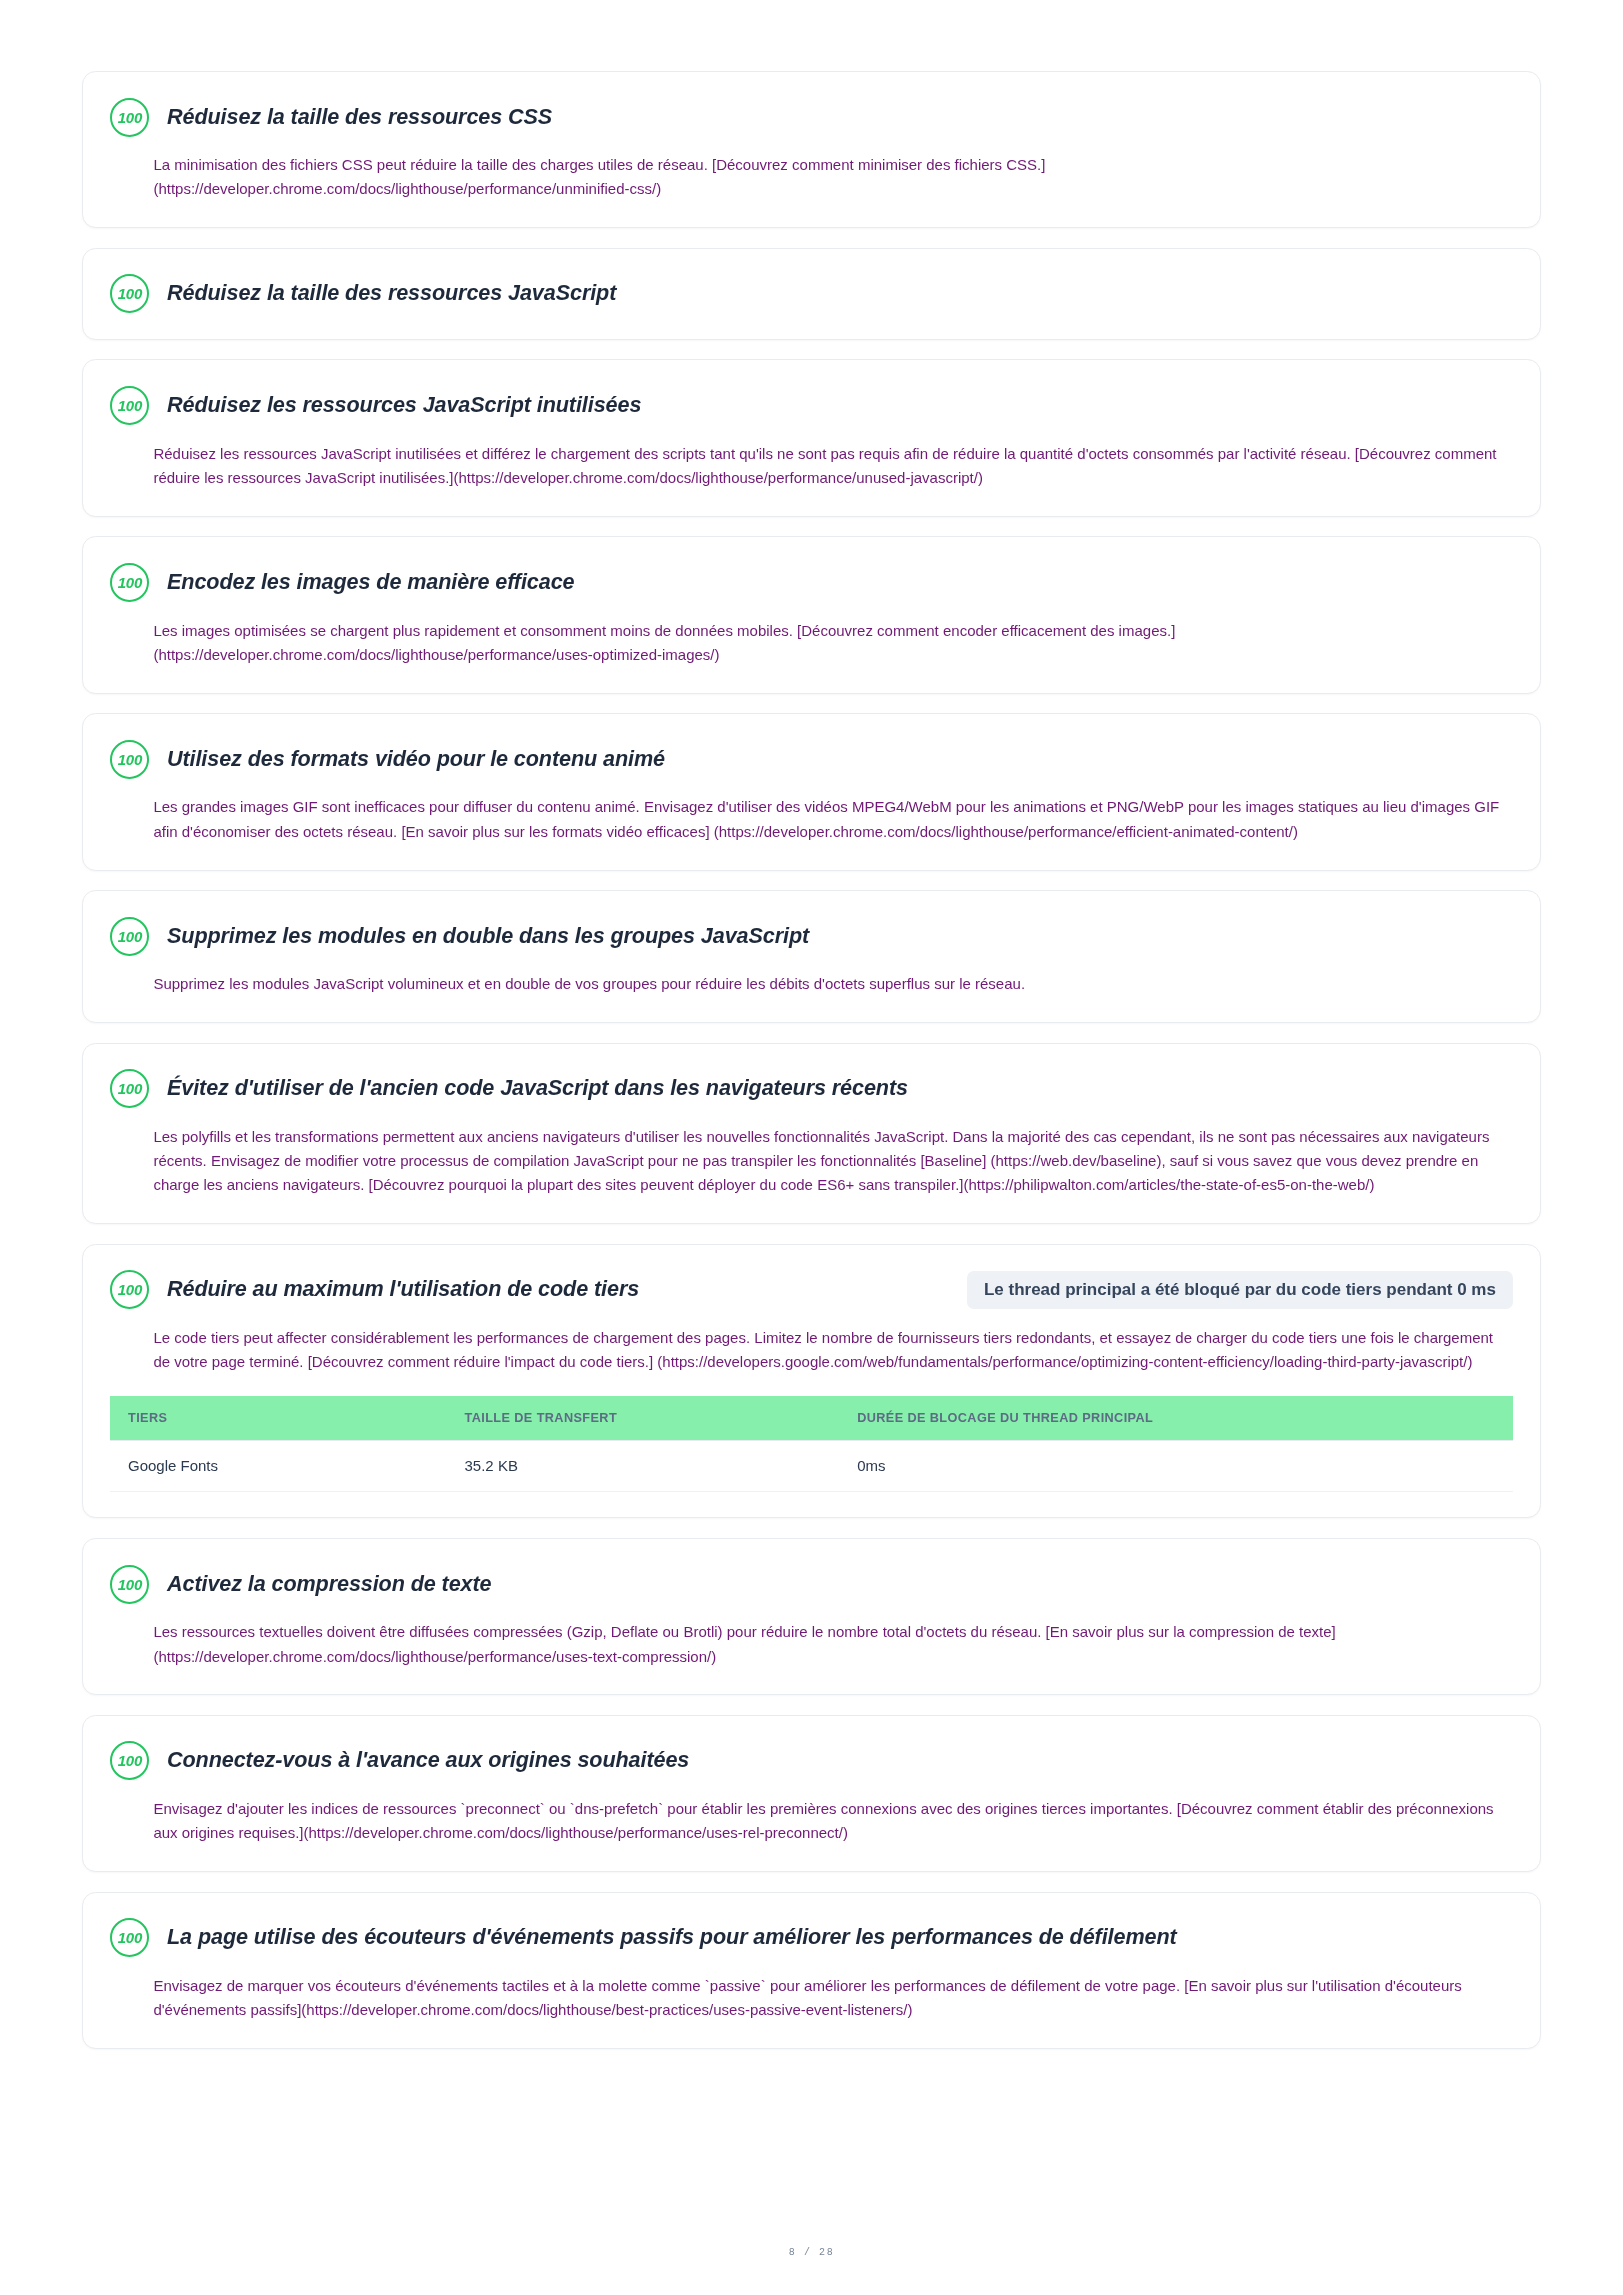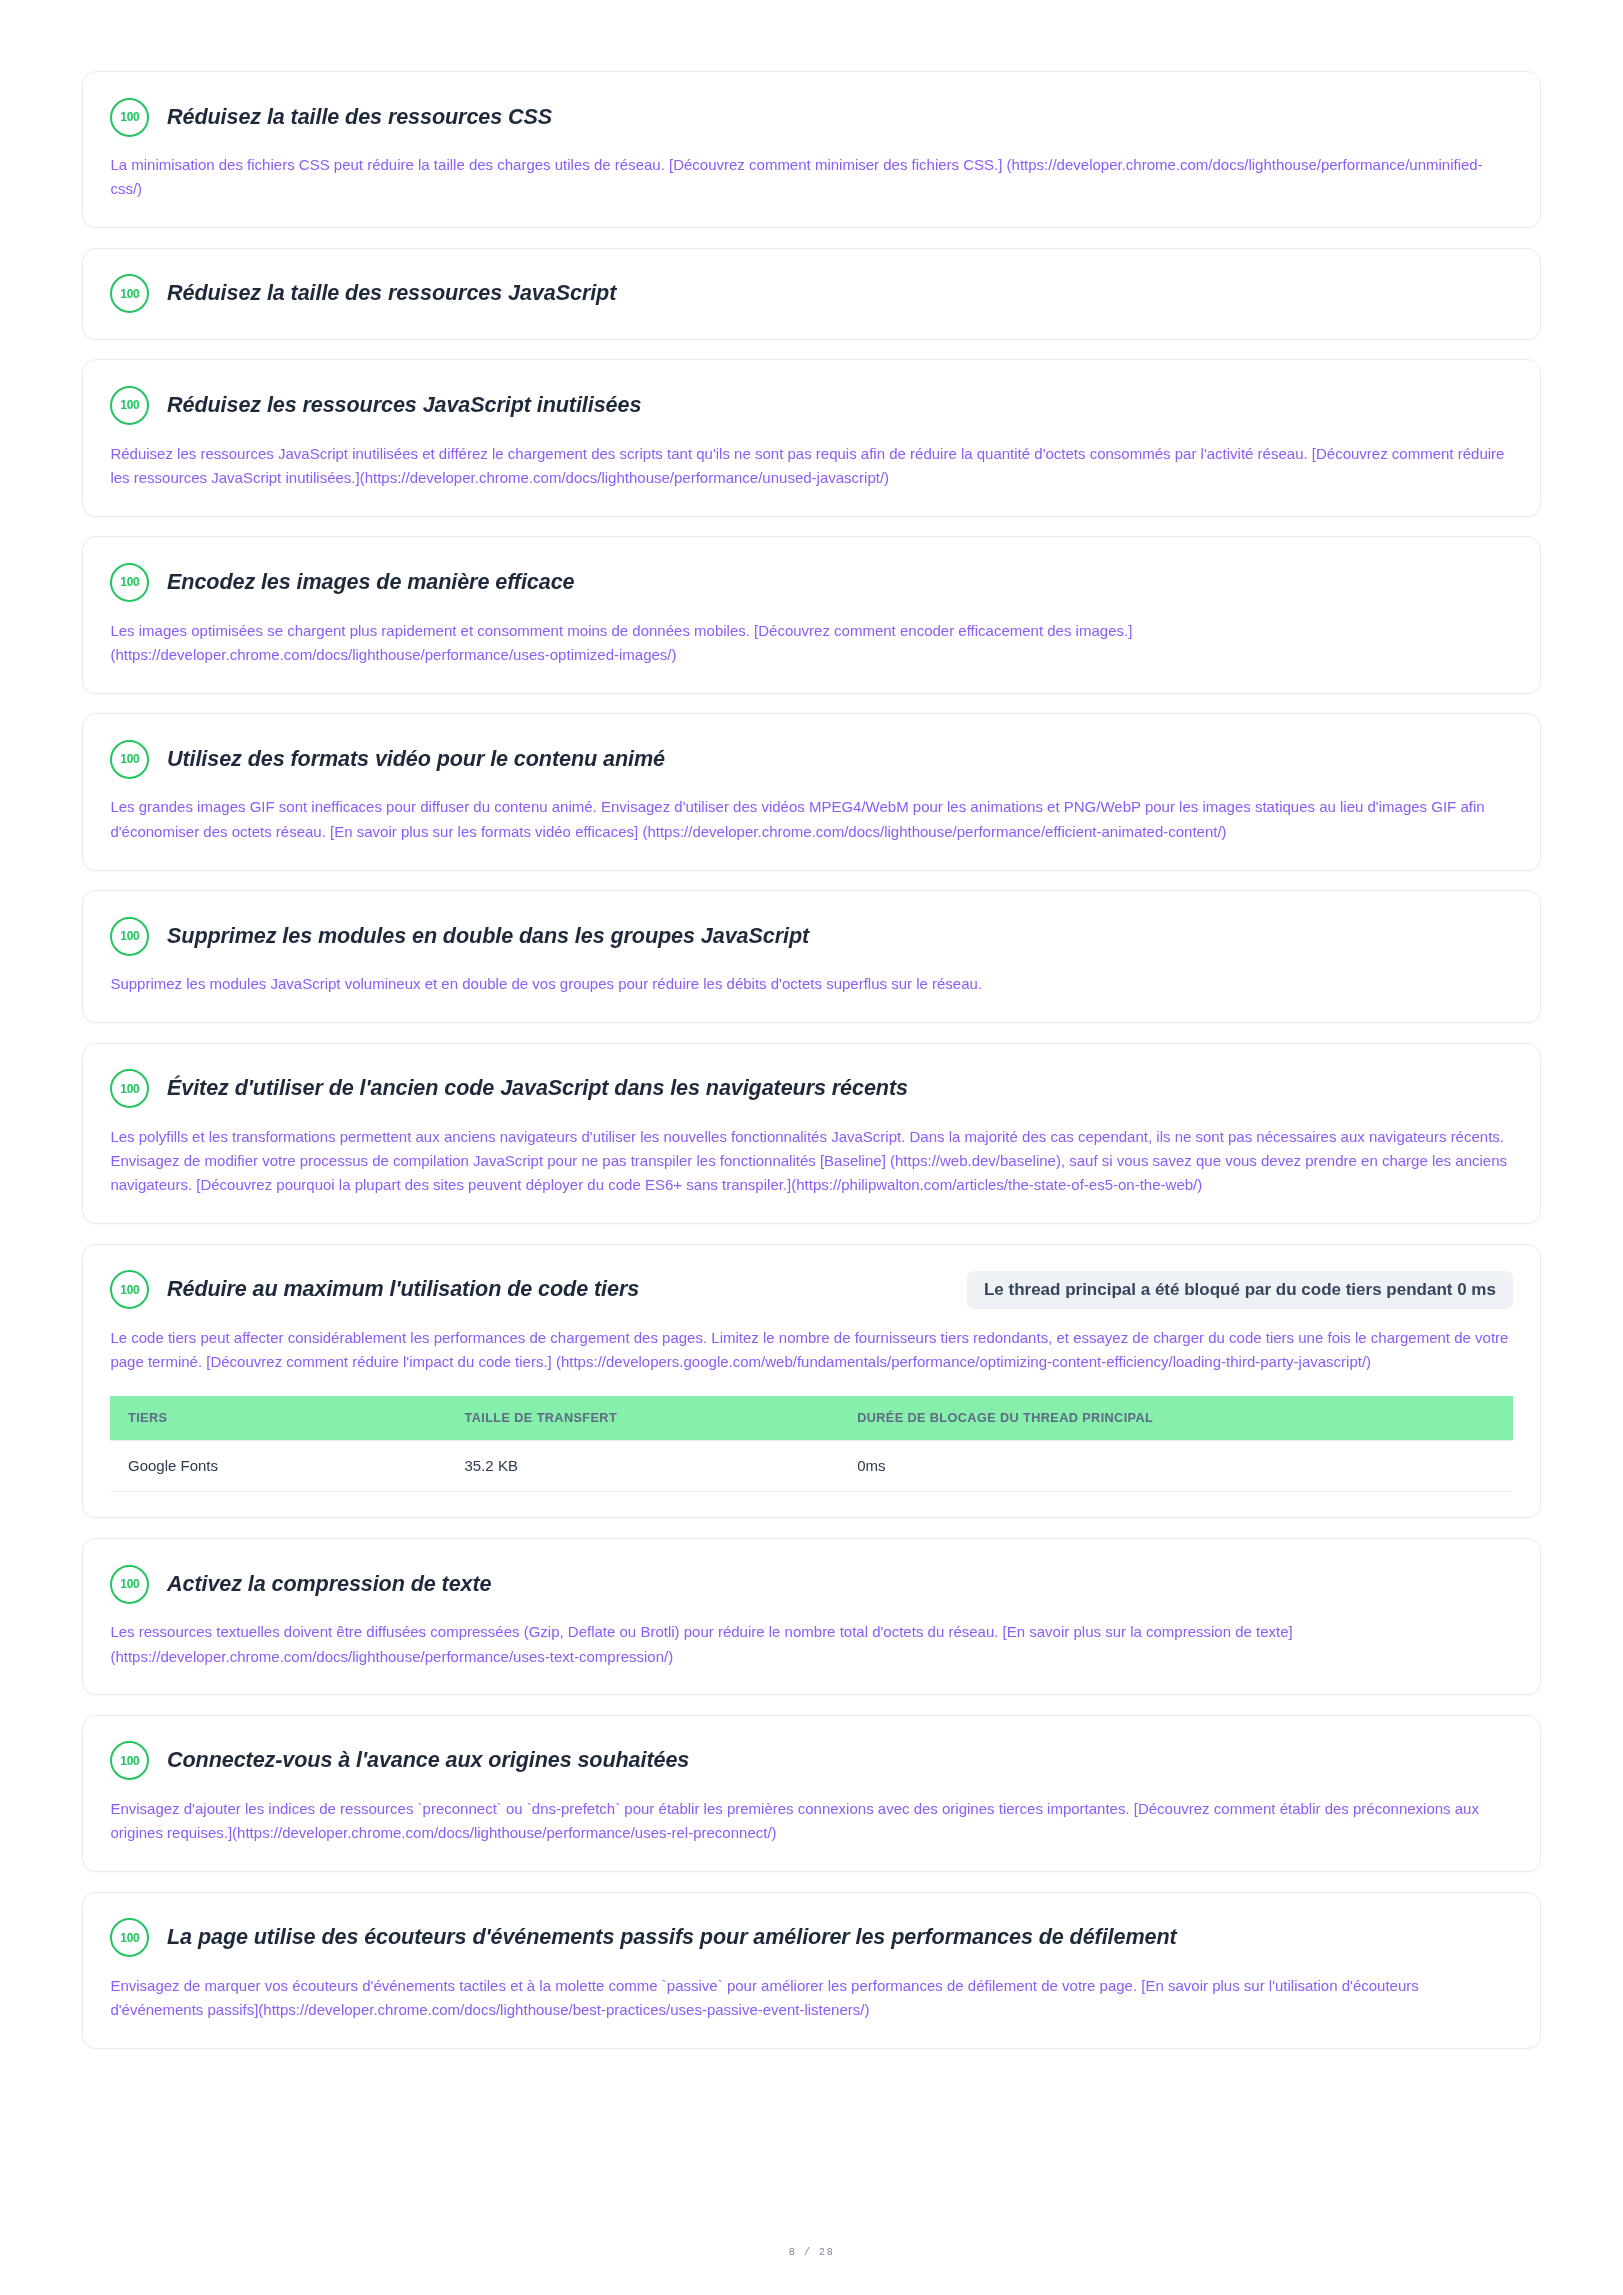--- a/index.html
+++ b/index.html
@@ -43,24 +43,25 @@
   .score-badge {
     flex: 0 0 auto;
     width: 39px;
     height: 39px;
     border-radius: 50%;
     border: 2.9px solid #22c55e;
     display: flex;
     align-items: center;
     justify-content: center;
     color: #22c55e;
-    font-size: 12px;
+    font-size: 15px;
     font-weight: 700;
     letter-spacing: -0.3px;
     line-height: 1;
+    font-style: italic;
   }
 
   .audit-title {
     font-size: 21.6px;
     font-weight: 700;
     color: #1e2a3b;
     letter-spacing: -0.1px;
     line-height: 1.25;
     font-style: italic;
   }
@@ -74,22 +75,23 @@
     border-radius: 6.9px;
     padding: 10.8px 16.7px;
     white-space: nowrap;
     line-height: 1;
   }
 
   .audit-desc {
     margin-top: 16.7px;
     font-size: 15px;
     line-height: 1.62;
-    color: #8b5cf6;
+    color: #701a75;
     word-break: break-word;
+    margin-left: 43px;
   }
 
   .audit-table {
     width: 100%;
     margin-top: 21.6px;
     border-collapse: collapse;
     table-layout: fixed;
   }
 
   .audit-table thead th {

